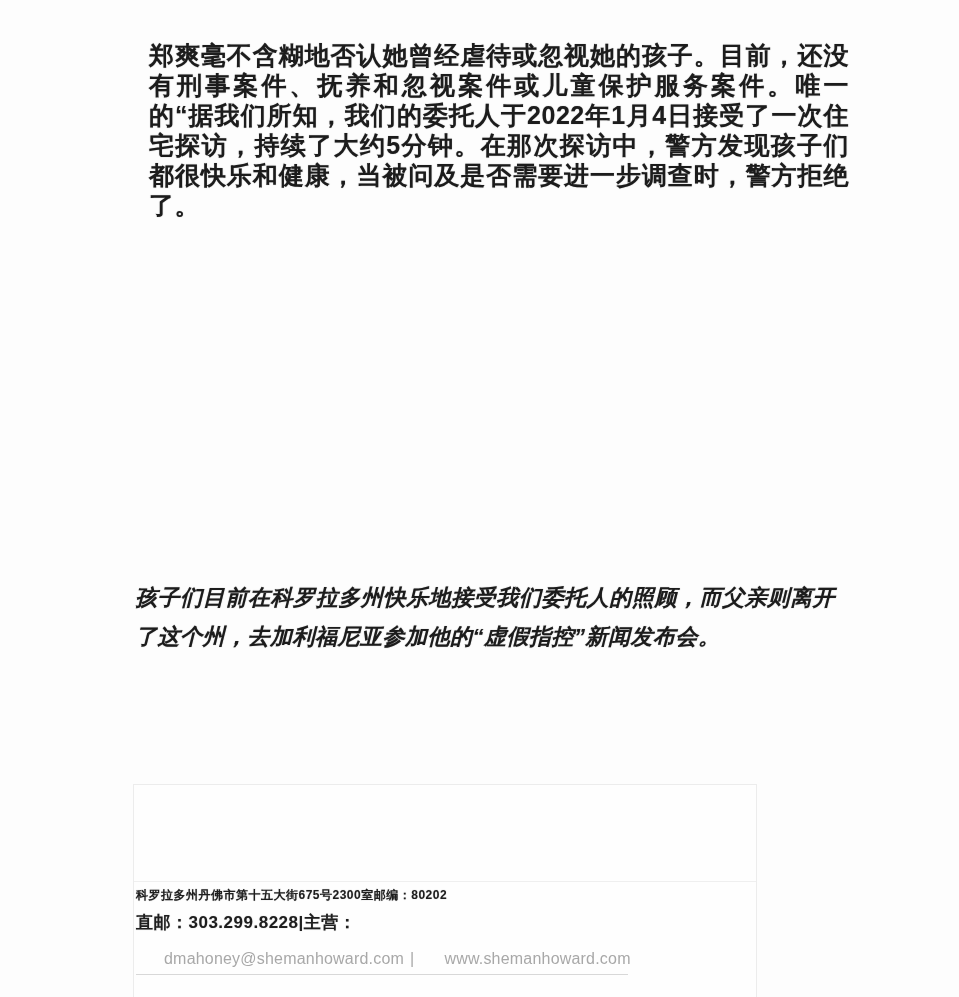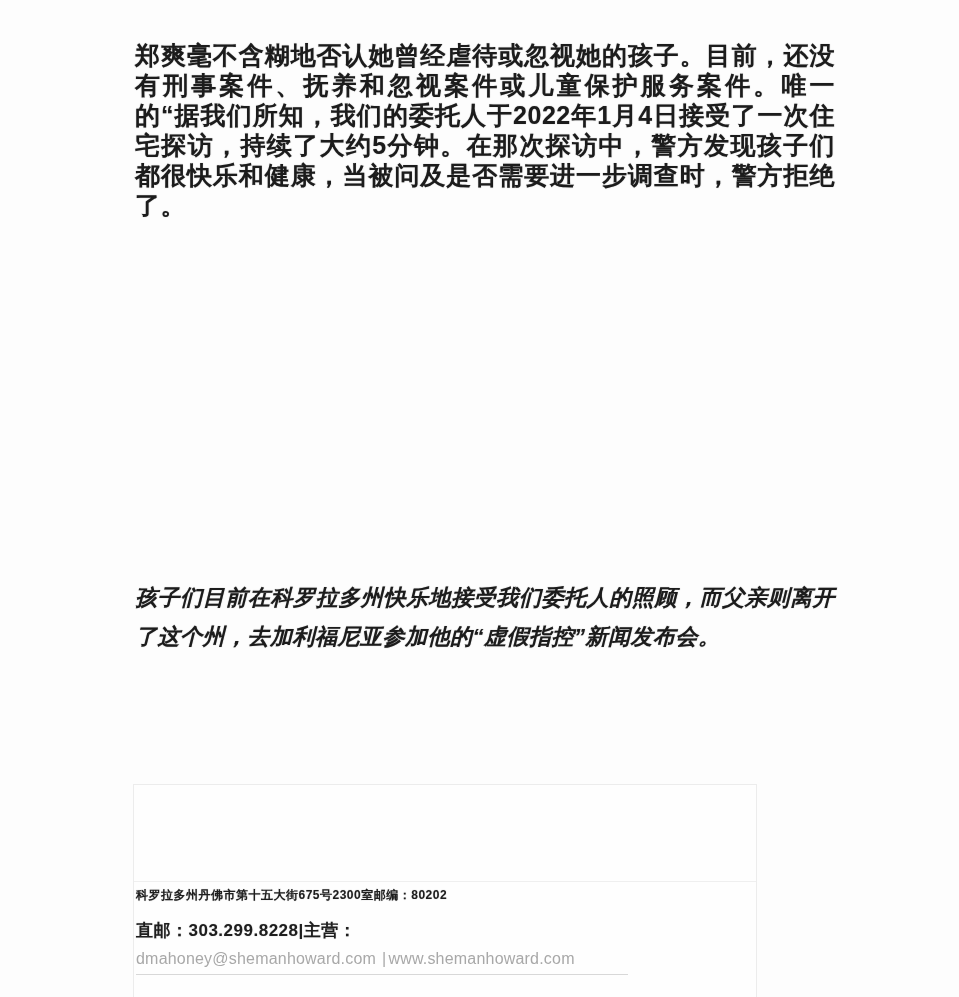--- a/index.html
+++ b/index.html
@@ -20,21 +20,21 @@
     position: absolute;
     left: 135px;
     width: 700px;
     margin: 0;
     text-align: justify;
     font-weight: 600;
     color: #1c1c1c;
     text-shadow: 0 0 1px rgba(30,30,30,0.45);
     letter-spacing: 0.5px;
   }
-  .p1 { top: 40px;  font-size: 25px; line-height: 30px; }
+  .p1 { top: 40px;  font-size: 25px; line-height: 30px; margin-left: 14px; }
   .p2 { top: 306px; font-size: 25px; line-height: 30px; }
   .p3 { top: 578px; font-size: 22px; line-height: 39px; font-style: italic; }
 
   .footer-box {
     position: absolute;
     left: 133px;
     top: 784px;
     width: 624px;
     height: 213px;
     box-sizing: border-box;
@@ -69,21 +69,21 @@
     font-size: 12px;
     font-weight: 700;
     color: #1e1e1e;
     letter-spacing: 0.5px;
     white-space: nowrap;
     text-shadow: 0 0 1px rgba(30,30,30,0.35);
   }
   .firm-phone {
     position: absolute;
     left: 2px;
-    top: 134px;
+    top: 126px;
     font-size: 17px;
     font-weight: 700;
     color: #1e1e1e;
     letter-spacing: 0.5px;
     white-space: nowrap;
     text-shadow: 0 0 1px rgba(30,30,30,0.35);
   }
   .firm-contact {
     position: absolute;
     left: 2px;
@@ -93,20 +93,21 @@
     color: #a8a8a8;
     letter-spacing: 0.2px;
     padding-bottom: 6px;
     border-bottom: 1px solid #d8d8d8;
     white-space: nowrap;
   }
   .firm-contact .link {
     color: #a8a8a8;
     text-decoration: none;
     cursor: pointer;
+    margin-left: 28px;
   }
   .firm-contact .sep {
     color: #a8a8a8;
     padding: 0 2px 0 6px;
   }
 </style>
 </head>
 <body>
 
 <div class="page">

